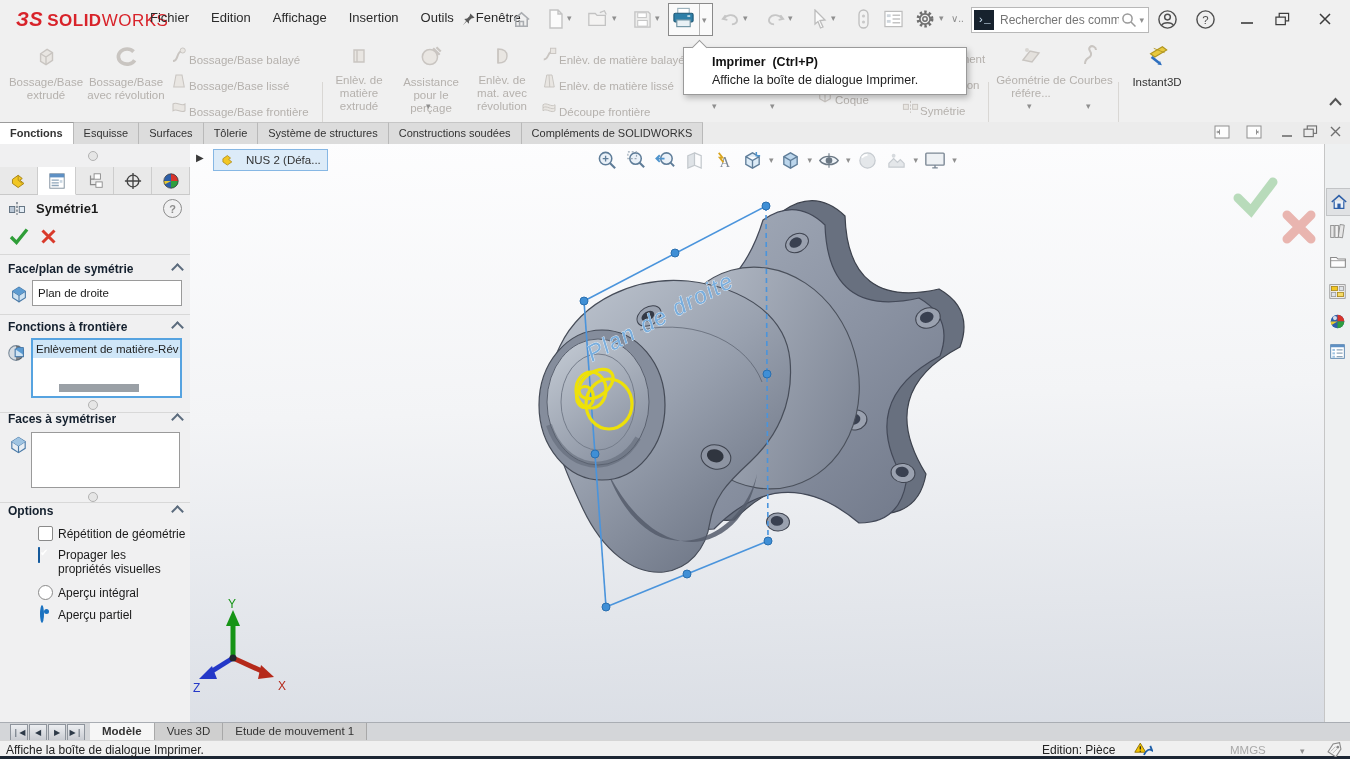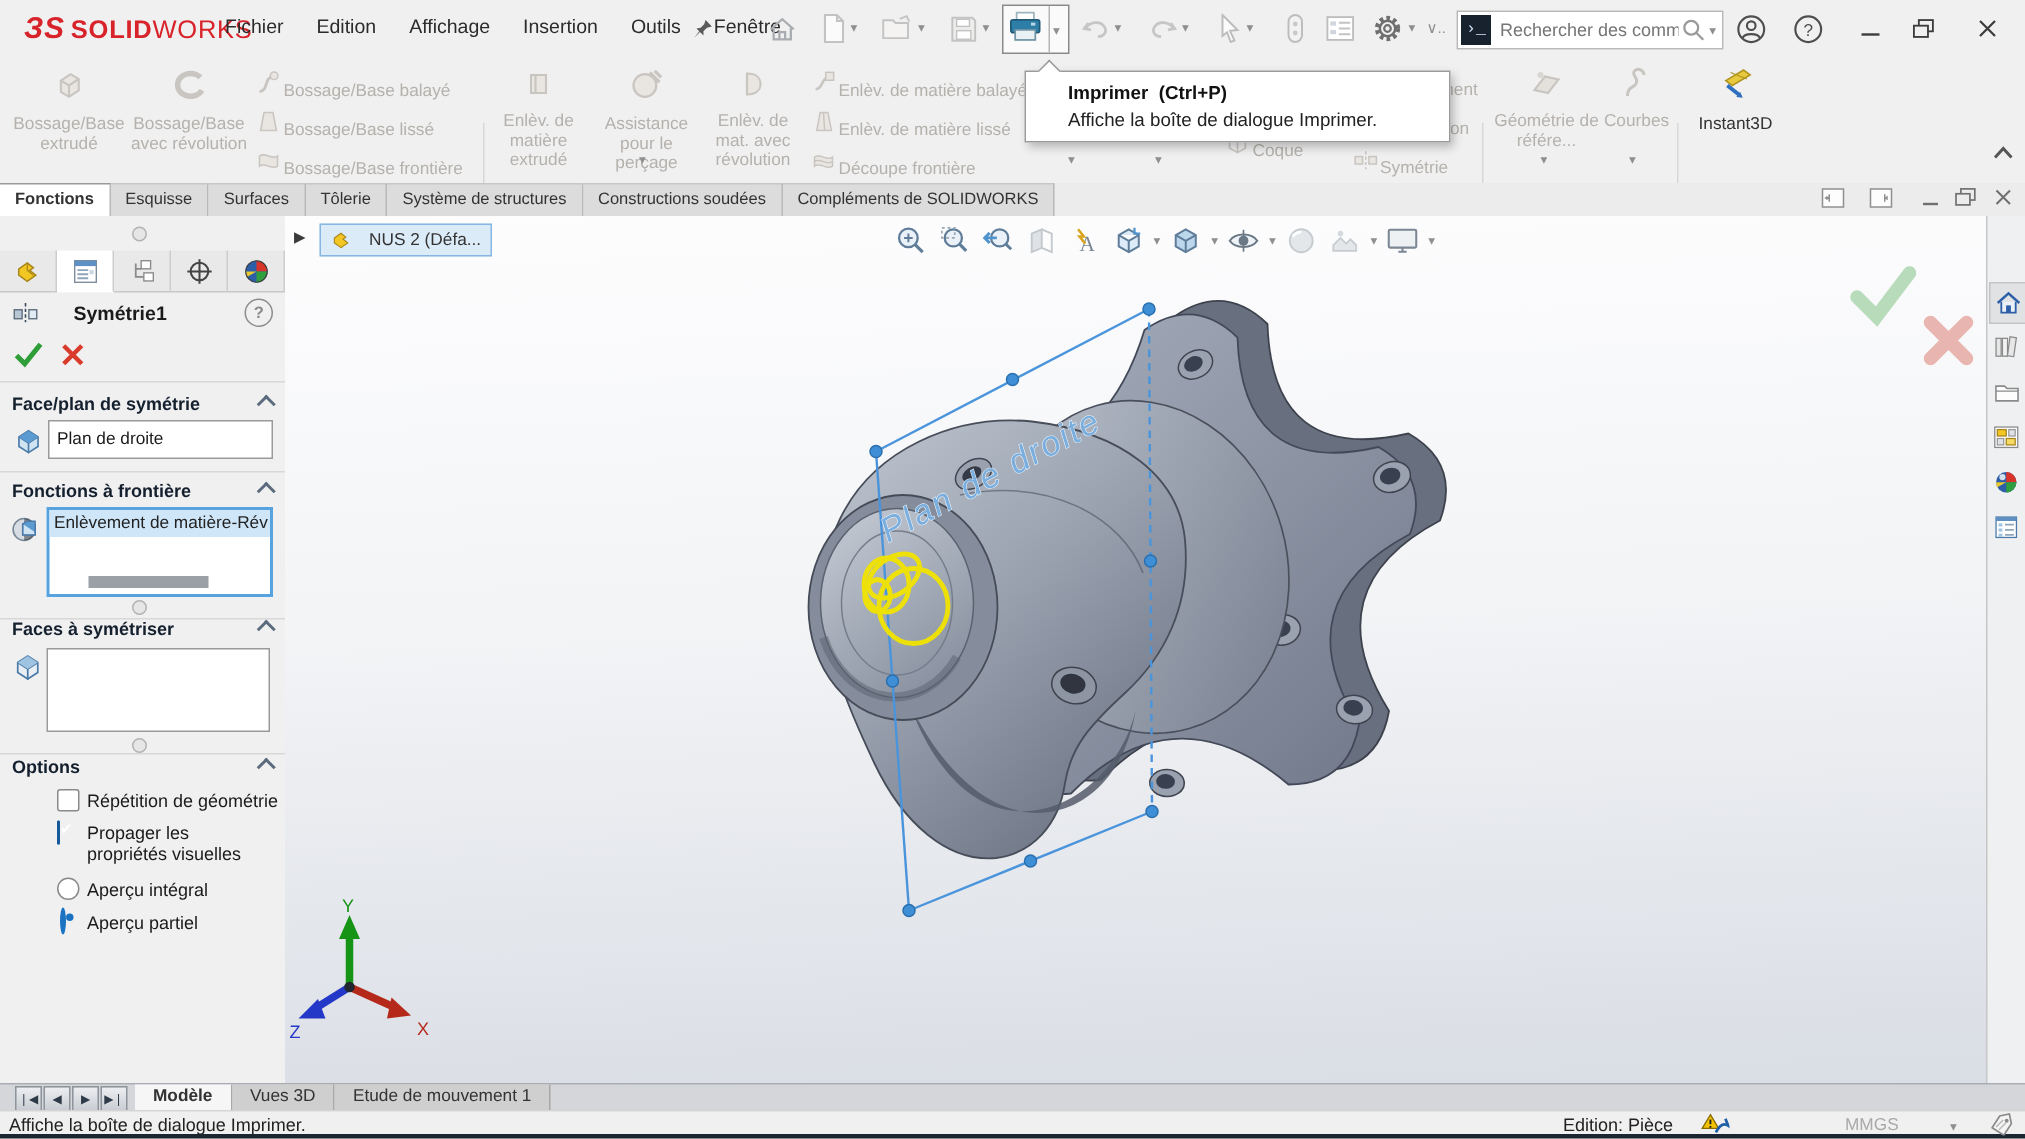--- a/index.html
+++ b/index.html
@@ -33,21 +33,21 @@
   
   .tabrow{top:122px;left:0;width:1350px;height:22px;background:#ececec;border-bottom:1px solid #cfcfcf}
   .ctab{display:inline-block;height:21px;line-height:21px;padding:0 10px;font-size:11px;color:#333;
     background:#dcdcdc;border-right:1px solid #b9b9b9;border-top:1px solid #c6c6c6;cursor:default}
   .ctab.active{background:#fff;font-weight:bold;border-top:1px solid #9b9b9b}
   
   .pm{top:144px;left:0;width:190px;height:578px;background:#f0f0f1;border-right:1px solid #b4b4b4}
   .pmtabs{left:0;top:23px;width:190px;height:27px;display:flex;border-bottom:1px solid #c9c9c9;background:#e9e9e9}
   .pmtab{width:38px;height:27px;display:flex;align-items:center;justify-content:center;border-right:1px solid #cdcdcd}
   .pmtab.active{background:#fff;border-bottom:1px solid #fff}
-  .pmhead{left:8px;top:56px;display:flex;align-items:flex-end;gap:23px;font-weight:bold;font-size:13px;color:#1b1b1b}
+  .pmhead{left:8px;top:56px;display:flex;align-items:flex-end;gap:10px;font-weight:bold;font-size:13px;color:#1b1b1b}
   .helpc{position:absolute;left:163px;top:55px;width:17px;height:17px;border:1.4px solid #8c8c8c;border-radius:50%;
      color:#8c8c8c;font-weight:bold;font-size:11px;display:flex;align-items:center;justify-content:center}
   .sechead{font-weight:bold;font-size:12px;color:#14202e;left:8px;display:flex;align-items:center}
   .chev{width:7px;height:7px;border-right:2px solid #5b6b7d;border-bottom:2px solid #5b6b7d;transform:rotate(-135deg)}
   .hr{left:0;width:190px;height:1px;background:#d8d8d8}
   .selbox{background:#fff;border:1px solid #9a9a9a;font-size:11.5px;color:#1a1a1a}
   .dot{width:8px;height:8px;border-radius:50%;background:#e6e6e6;border:1px solid #b2b2b2}
   .cb{width:13px;height:13px;border:1px solid #8a8a8a;border-radius:2px;background:#fff}
   .cb.on{background:#1b72c0;border-color:#15599a;position:relative}
   .cb.on::after{content:"✔";position:absolute;left:1px;top:-1px;color:#fff;font-size:10px}

